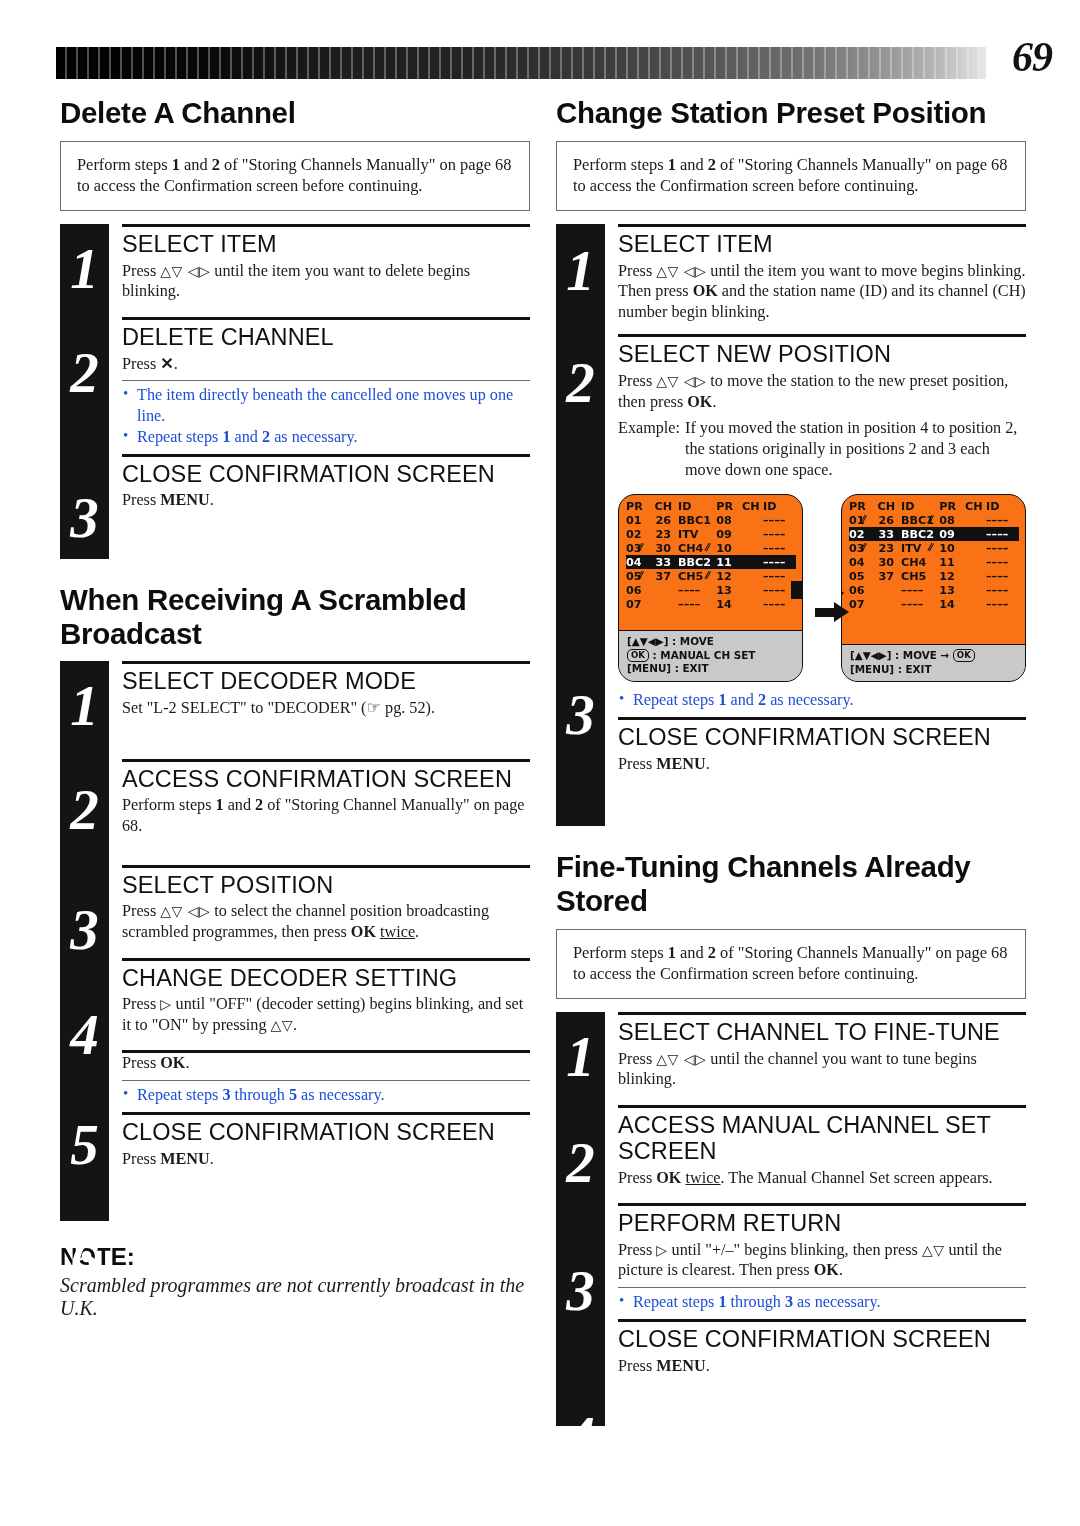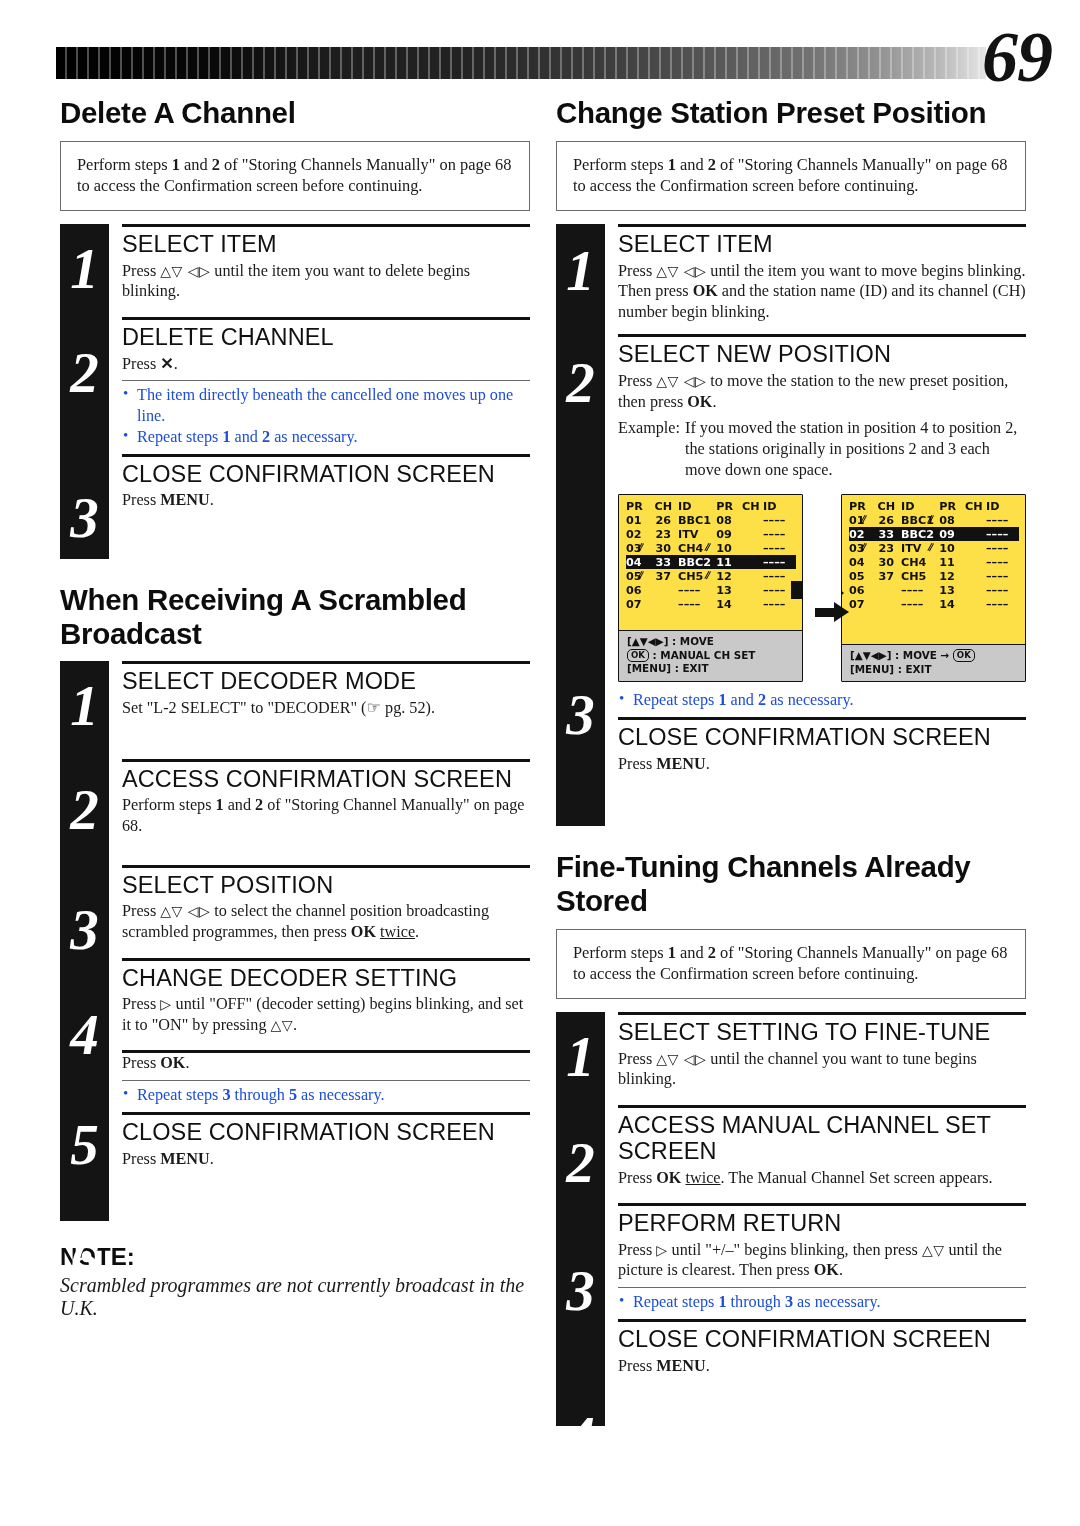--- a/index.html
+++ b/index.html
@@ -21,21 +21,21 @@
         rgba(255,255,255,0.00) 0px, rgba(255,255,255,0.00) 9px,
         rgba(255,255,255,0.30) 9px, rgba(255,255,255,0.30) 11px),
       linear-gradient(90deg, #000000 0%, #080808 16%, #1d1d1d 30%,
         #232323 44%, #3a3a3a 58%, #555555 70%, #6e6e6e 80%,
         #8f8f8f 88%, #b9b9b9 95%, #e6e6e6 100%);
   }
   .pagenum {
     position: absolute; right: 28px; top: 26px;
     font-family: "Liberation Serif", serif;
     font-style: italic; font-weight: bold;
-    font-size: 72px; line-height: 62px; color: #121212;
+    font-size: 42px; line-height: 62px; color: #121212;
     letter-spacing: -1px;
   }
 
   
   .cols { position: absolute; top: 96px; left: 0; width: 1080px; }
   .col { position: absolute; top: 0; width: 470px; }
   .col-left  { left: 60px; }
   .col-right { left: 556px; }
 
   
@@ -106,22 +106,22 @@
     font-family: "Liberation Serif", serif;
     font-style: italic; font-size: 20px; color: #1a1a1a;
   }
 
   
   .osd-wrap {
     position: relative; display: flex; align-items: flex-start;
     gap: 6px; margin: 8px 0 4px 0;
   }
   .osd {
-    width: 196px; border: 1.6px solid #111; border-radius: 1px;
-    background: #fde047; overflow: hidden; position: relative;
+    width: 196px; border: 1.6px solid #111; border-radius: 17px;
+    background: #f97316; overflow: hidden; position: relative;
   }
   .osd-grid {
     padding: 4px 6px 3px 7px;
     font-family: "DejaVu Sans", sans-serif;
     font-size: 11.2px; font-weight: bold; color: #111;
     line-height: 1.0;
   }
   .orow { display: flex; height: 14px; align-items: center; }
   .orow.hl { background: #111; color: #fff; }
   .c-pr { width: 26px; text-align: left; }
@@ -480,21 +480,21 @@
 
       <div class="steps">
         <div class="numbar">
           <div class="n" style="top:16px">1</div>
           <div class="n" style="top:122px">2</div>
           <div class="n" style="top:250px">3</div>
           <div class="n" style="top:396px">4</div>
         </div>
 
         <div class="step rule-thick">
-          <h2 class="sh">SELECT SETTING TO FINE-TUNE</h2>
+          <h2 class="sh">SELECT CHANNEL TO FINE-TUNE</h2>
           <div class="body">Press <span class="arw">△▽ ◁▷</span> until the channel you want to tune begins blinking.</div>
           <div class="spacer-sm"></div>
         </div>
 
         <div class="step rule-thick">
           <h2 class="sh">ACCESS MANUAL CHANNEL SET SCREEN</h2>
           <div class="body">Press <b>OK</b> <u>twice</u>. The Manual Channel Set screen appears.</div>
           <div class="spacer-sm"></div>
         </div>
 

